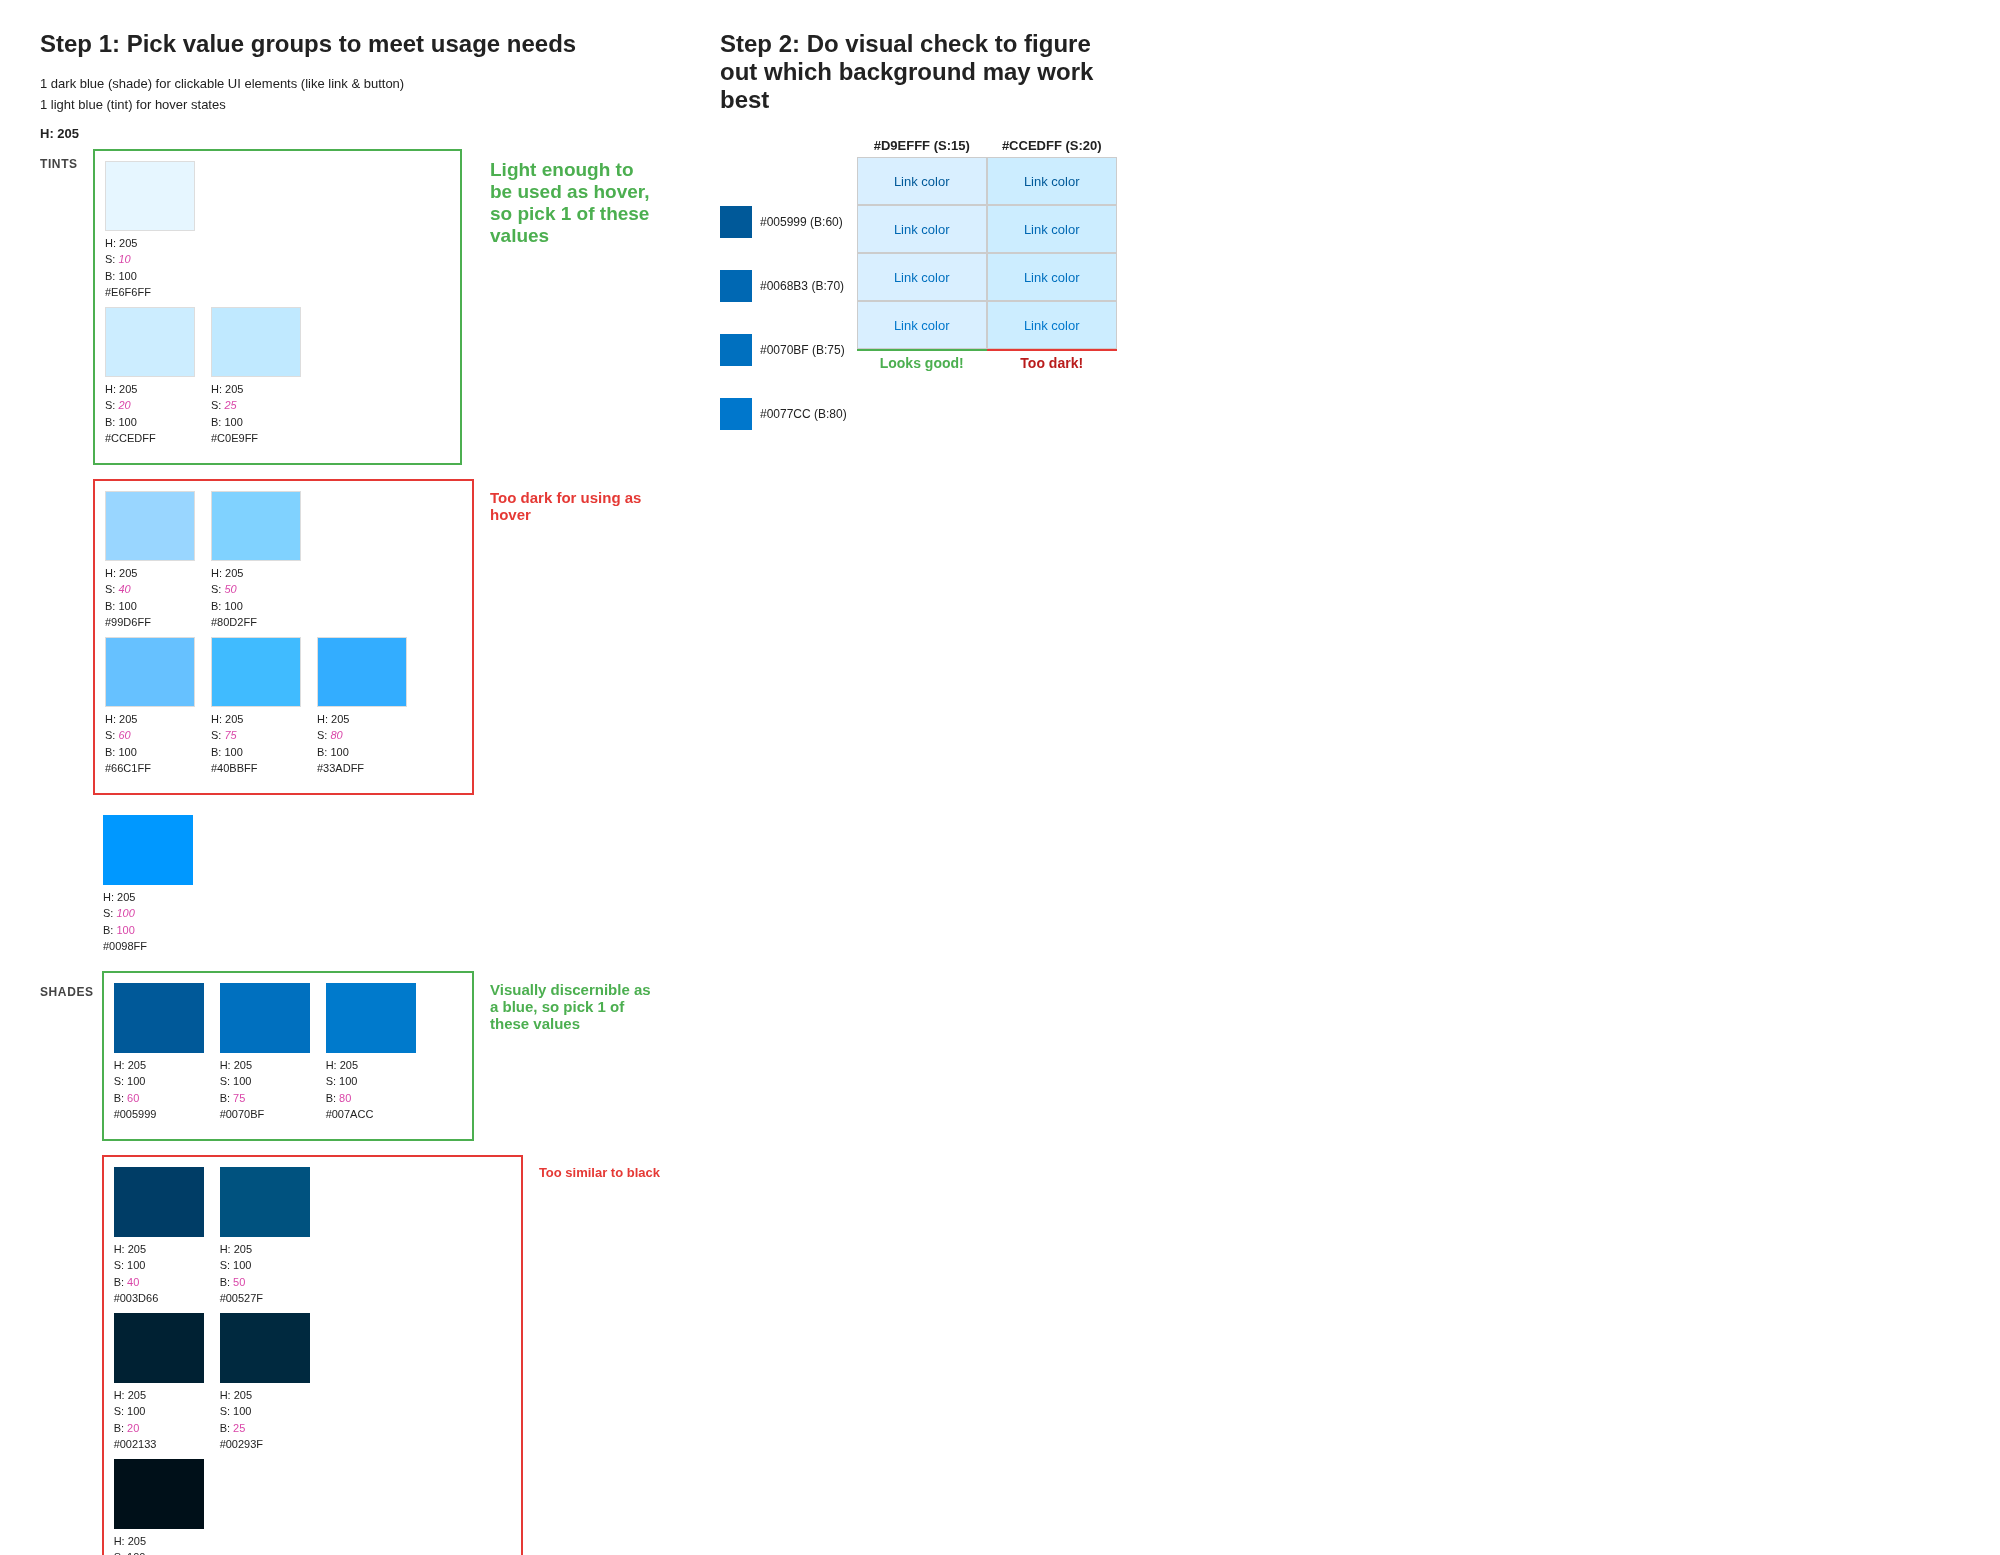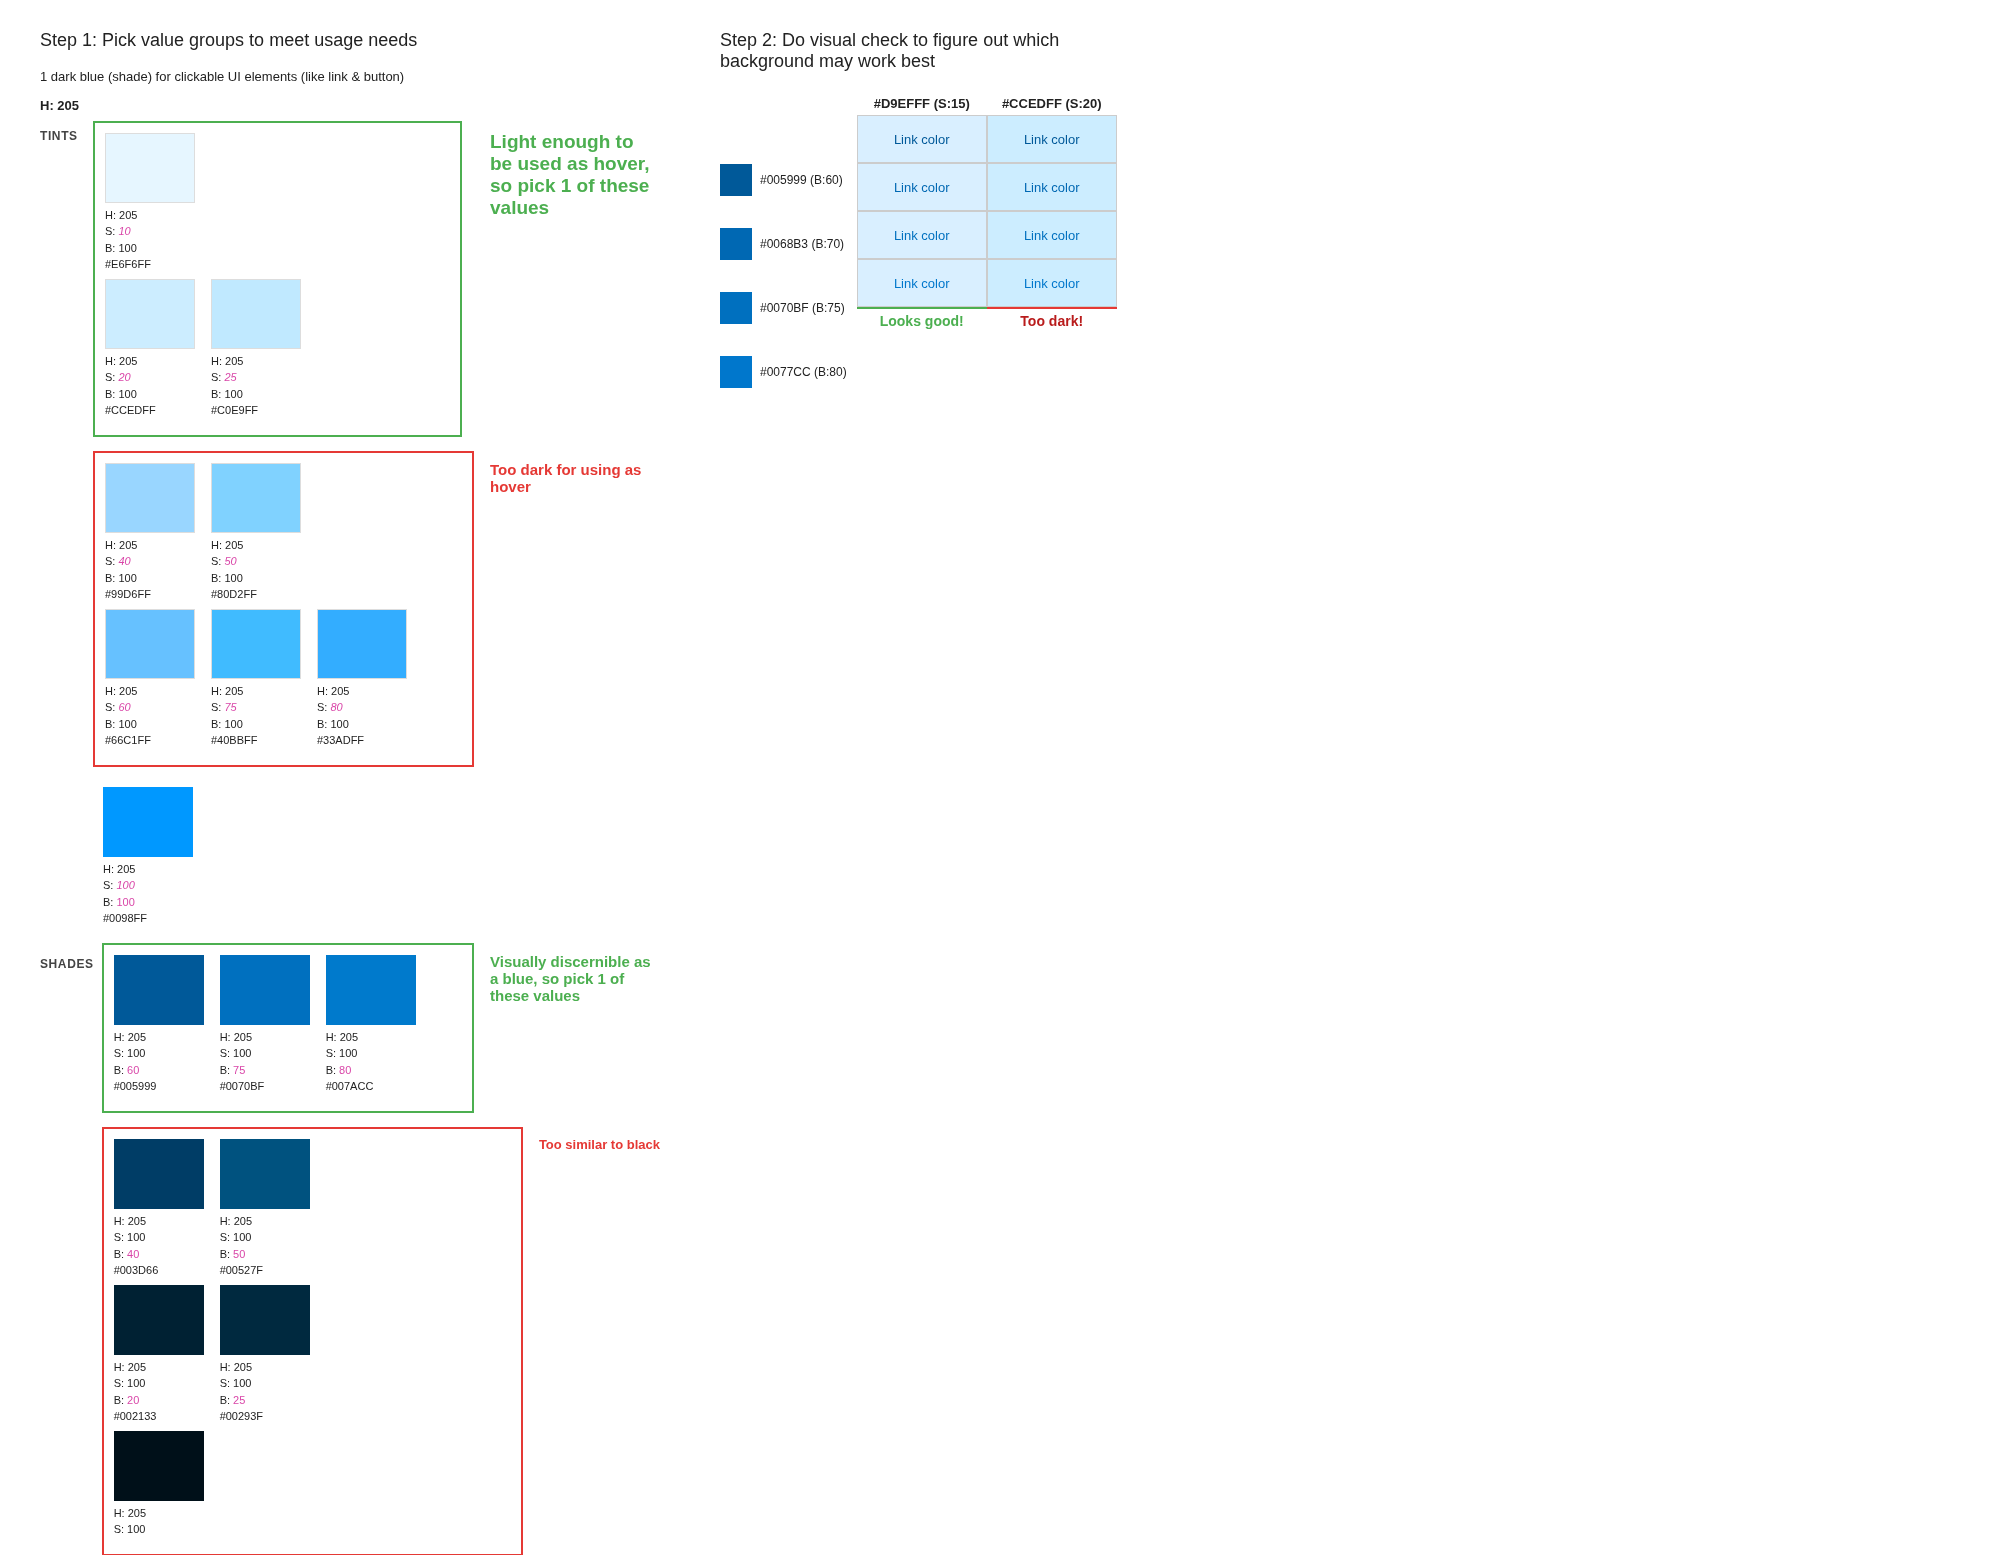--- a/index.html
+++ b/index.html
@@ -10,21 +10,21 @@
       font-size: 13px;
       padding: 30px 40px;
     }
     .main-layout {
       display: flex;
       gap: 60px;
     }
     .step1 { flex: 0 0 620px; }
     .step2 { flex: 1; }
 
-    h2 { font-size: 18px; font-weight: normal; margin-bottom: 16px; }
+    h2 { font-size: 24px; font-weight: bold; margin-bottom: 16px; }
 
     .desc { font-size: 13px; margin-bottom: 10px; line-height: 1.6; }
 
     .hue-label { font-weight: bold; font-size: 13px; margin-bottom: 8px; }
 
     .section-label {
       font-size: 12px;
       font-weight: bold;
       color: #444;
       margin: 14px 0 6px 0;
@@ -133,20 +133,21 @@
   </style>
 </head>
 <body>
 
 <div class="main-layout">
 
   <div class="step1">
     <h2>Step 1: Pick value groups to meet usage needs</h2>
     <div class="desc">
       <div>1 dark blue (shade) for clickable UI elements (like link &amp; button)</div>
+      <div>1 light blue (tint) for hover states</div>
     </div>
     <div class="hue-label">H: 205</div>
 
     <div style="display:flex; align-items:flex-start; gap:8px; margin-bottom:4px;">
       <div class="section-label" style="margin-top:8px; writing-mode:horizontal-tb; min-width:45px;">TINTS</div>
       <div style="flex:1;">
 
         <div class="group-row">
           <div class="color-group green" style="flex:1;">
             <div class="color-row">

